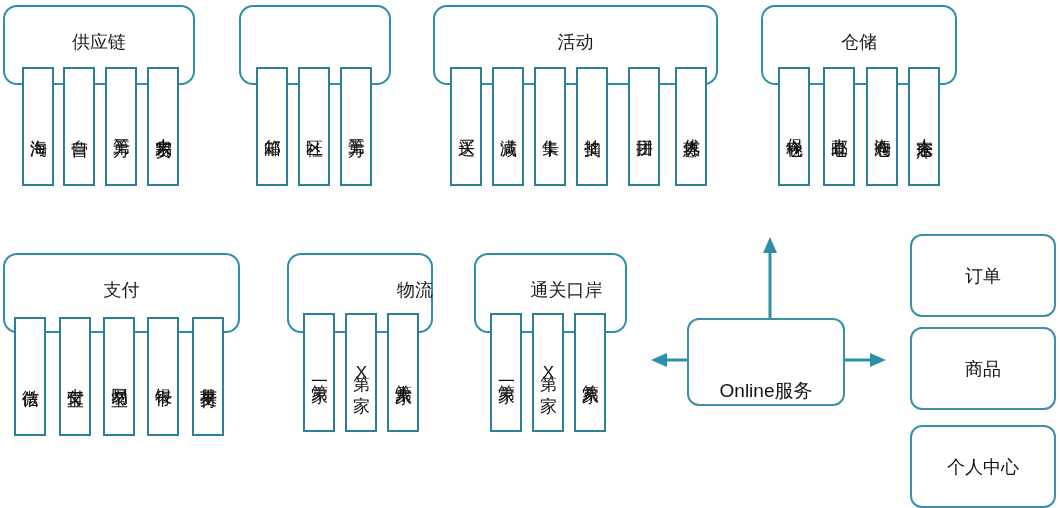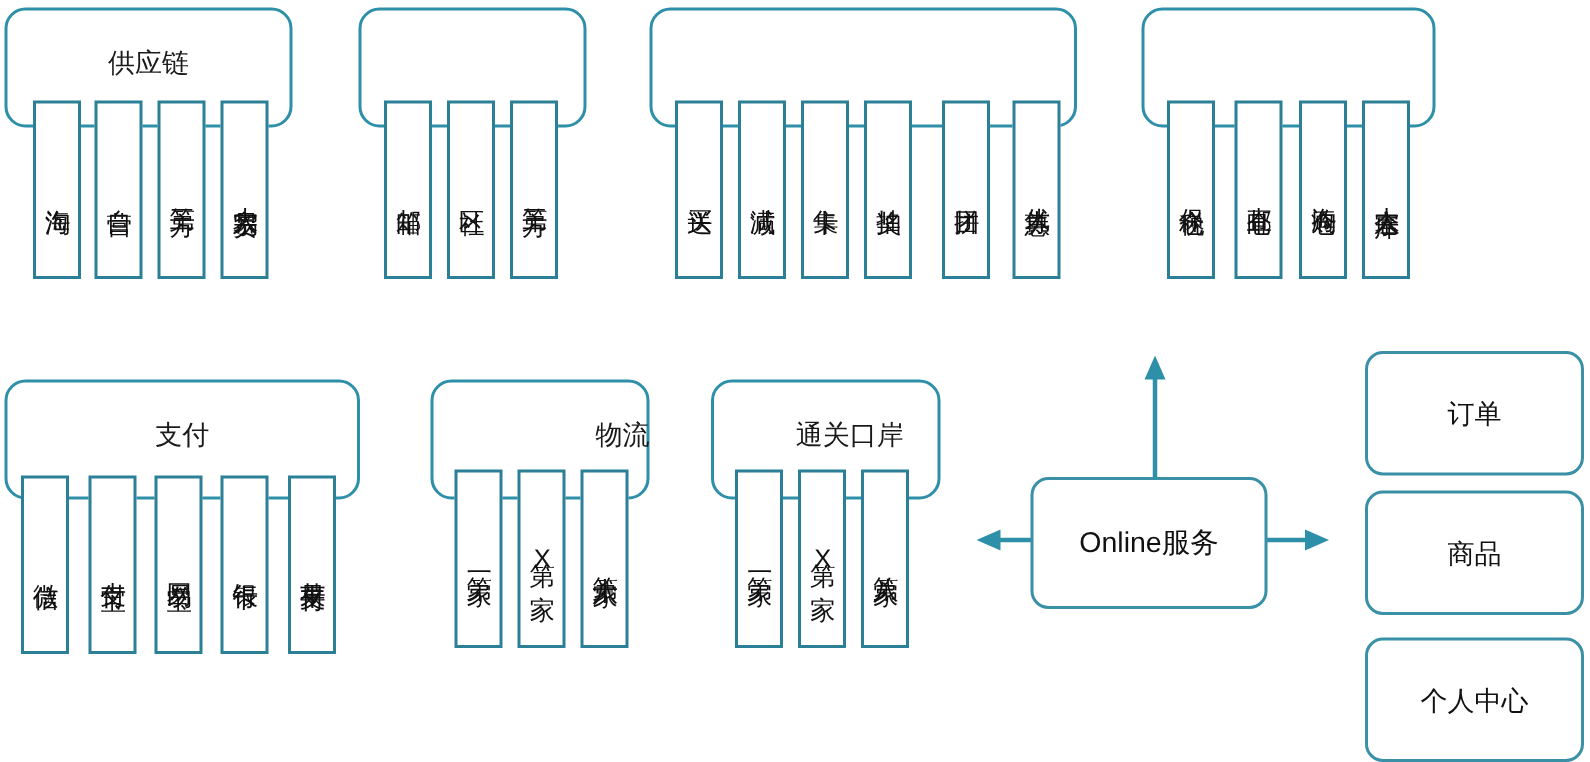--- a/index.html
+++ b/index.html
@@ -118,20 +118,21 @@
     <span class="leaf-label">邮箱</span>
   </div>
   <div class="leaf" style="left:298px; top:67px; width:32px; height:119px;">
     <span class="leaf-label">社区</span>
   </div>
   <div class="leaf" style="left:340px; top:67px; width:32px; height:119px;">
     <span class="leaf-label">第三方</span>
   </div>
 
   <div class="group-box" style="left:433px; top:5px; width:285px; height:80px;"></div>
+  <div class="group-title" style="left:433px; top:33px; width:285px;">活动</div>
 
   <div class="leaf" style="left:450px; top:67px; width:32px; height:119px;">
     <span class="leaf-label">买送</span>
   </div>
   <div class="leaf" style="left:492px; top:67px; width:32px; height:119px;">
     <span class="leaf-label">满减</span>
   </div>
   <div class="leaf" style="left:534px; top:67px; width:32px; height:119px;">
     <span class="leaf-label">集卡</span>
   </div>
@@ -139,20 +140,21 @@
     <span class="leaf-label">抽奖</span>
   </div>
   <div class="leaf" style="left:628px; top:67px; width:32px; height:119px;">
     <span class="leaf-label">拼团</span>
   </div>
   <div class="leaf" style="left:675px; top:67px; width:32px; height:119px;">
     <span class="leaf-label">优惠券</span>
   </div>
 
   <div class="group-box" style="left:761px; top:5px; width:196px; height:80px;"></div>
+  <div class="group-title" style="left:761px; top:33px; width:196px;">仓储</div>
 
   <div class="leaf" style="left:778px; top:67px; width:32px; height:119px;">
     <span class="leaf-label">保税仓</span>
   </div>
   <div class="leaf" style="left:823px; top:67px; width:32px; height:119px;">
     <span class="leaf-label">直邮仓</span>
   </div>
   <div class="leaf" style="left:866px; top:67px; width:32px; height:119px;">
     <span class="leaf-label">海购仓</span>
   </div>
@@ -213,21 +215,21 @@
   <svg class="arrow-svg" style="left:650px; top:345px;" width="42" height="30" viewBox="0 0 42 30">
     <line x1="42" y1="15" x2="14" y2="15" stroke="#2e8fa8" stroke-width="3"></line>
     <polygon points="1,15 17,8 17,22" fill="#2e8fa8"></polygon>
   </svg>
 
   <svg class="arrow-svg" style="left:843px; top:345px;" width="44" height="30" viewBox="0 0 44 30">
     <line x1="0" y1="15" x2="30" y2="15" stroke="#2e8fa8" stroke-width="3"></line>
     <polygon points="43,15 27,8 27,22" fill="#2e8fa8"></polygon>
   </svg>
 
-  <div class="node-box" style="left:687px; top:318px; width:158px; height:88px;">
+  <div class="node-box" style="left:687px; top:318px; width:158px; height:88px;align-items:flex-end;">
     <span class="online-label">Online服务</span>
   </div>
 
   <div class="node-box" style="left:910px; top:234px; width:146px; height:83px;">
     <span class="node-label">订单</span>
   </div>
   <div class="node-box" style="left:910px; top:327px; width:146px; height:83px;">
     <span class="node-label">商品</span>
   </div>
   <div class="node-box" style="left:910px; top:425px; width:146px; height:83px;">

